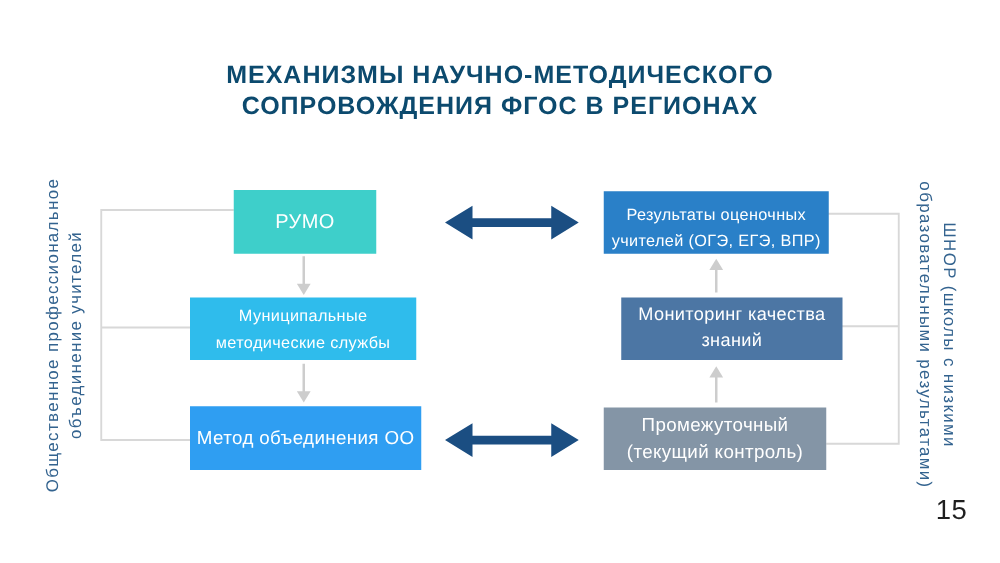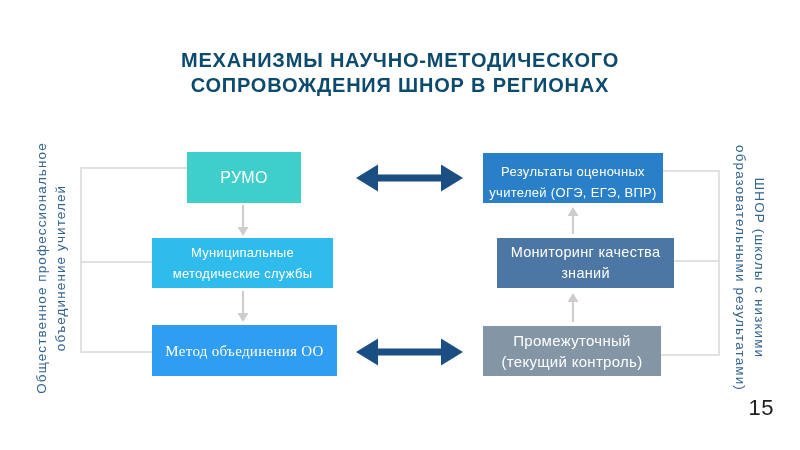--- a/index.html
+++ b/index.html
@@ -36,21 +36,21 @@
     position:absolute;right:26px;top:395px;font-size:22px;color:#1f1f1f;letter-spacing:0.5px;
   }
 </style>
 </head>
 <body>
 
 <div class="slide">
 
   <div class="title">
     <div>МЕХАНИЗМЫ НАУЧНО-МЕТОДИЧЕСКОГО</div>
-    <div>СОПРОВОЖДЕНИЯ ШНОР В РЕГИОНАХ</div>
+    <div>СОПРОВОЖДЕНИЯ ФГОС В РЕГИОНАХ</div>
   </div>
 
   <div class="vlabel vlabel-left">
     <div>Общественное профессиональное</div>
     <div>объединение учителей</div>
   </div>
 
   <div class="vlabel vlabel-right">
     <div>ШНОР (школы с низкими</div>
     <div>образовательными результатами)</div>
@@ -94,21 +94,21 @@
 
   <div class="box box-rumo" style="background-color: rgb(62, 207, 202);">
     <div>РУМО</div>
   </div>
 
   <div class="box box-municipal" style="background-color: rgb(47, 188, 236);">
     <div>Муниципальные</div>
     <div>методические службы</div>
   </div>
 
-  <div class="box box-method" style="background-color: rgb(47, 158, 242); font-family: Liberation Serif, serif;">
+  <div class="box box-method" style="background-color: rgb(47, 158, 242);">
     <div>Метод объединения ОО</div>
   </div>
 
   <div class="box box-results" style="background-color: rgb(42, 128, 200); justify-content: flex-end;">
     <div>Результаты оценочных</div>
     <div>учителей (ОГЭ, ЕГЭ, ВПР)</div>
   </div>
 
   <div class="box box-monitoring" style="background-color: rgb(76, 118, 164);">
     <div>Мониторинг качества</div>

